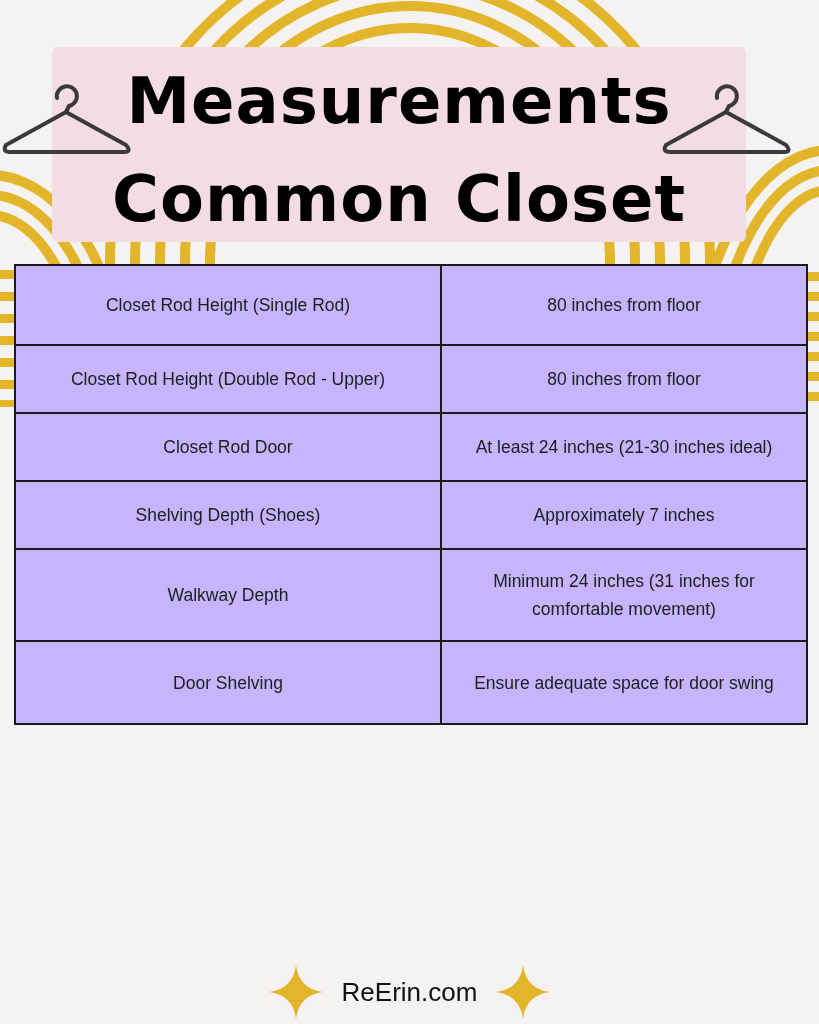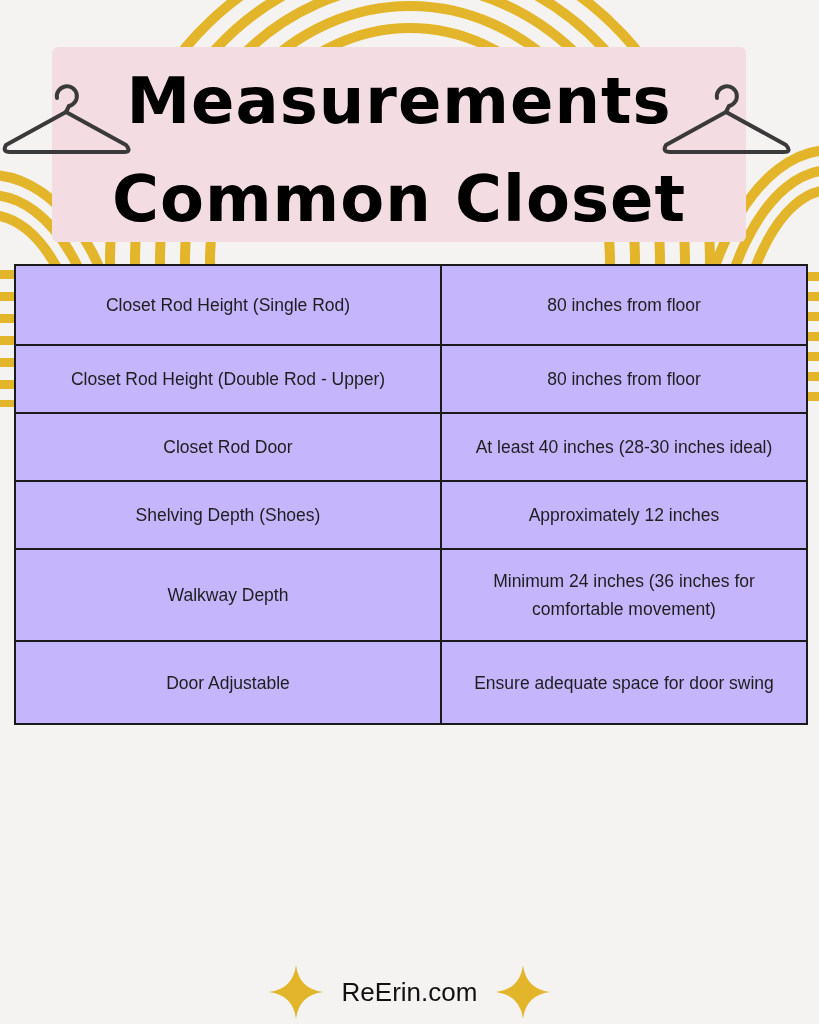--- a/index.html
+++ b/index.html
@@ -109,32 +109,32 @@
     <tr style="height:80px">
       <td class="label">Closet Rod Height (Single Rod)</td>
       <td>80 inches from floor</td>
     </tr>
     <tr style="height:68px">
       <td class="label">Closet Rod Height (Double Rod - Upper)</td>
       <td>80 inches from floor</td>
     </tr>
     <tr style="height:68px">
       <td class="label">Closet Rod Door</td>
-      <td>At least 40 inches (28-30 inches ideal)</td>
+      <td>At least 24 inches (21-30 inches ideal)</td>
     </tr>
     <tr style="height:68px">
       <td class="label">Shelving Depth (Shoes)</td>
-      <td>Approximately 12 inches</td>
+      <td>Approximately 7 inches</td>
     </tr>
     <tr style="height:92px">
       <td class="label">Walkway Depth</td>
-      <td>Minimum 24 inches (36 inches for comfortable movement)</td>
+      <td>Minimum 24 inches (31 inches for comfortable movement)</td>
     </tr>
     <tr style="height:83px">
-      <td class="label">Door Adjustable</td>
+      <td class="label">Door Shelving</td>
       <td>Ensure adequate space for door swing</td>
     </tr>
   </tbody>
 </table>
 
 <div class="footer">
   <svg class="sparkle" viewBox="0 0 54 54">
     <path d="M27 0 Q30 24 54 27 Q30 30 27 54 Q24 30 0 27 Q24 24 27 0 Z" fill="#e3b52a"></path>
   </svg>
   <span class="site">ReErin.com</span>

